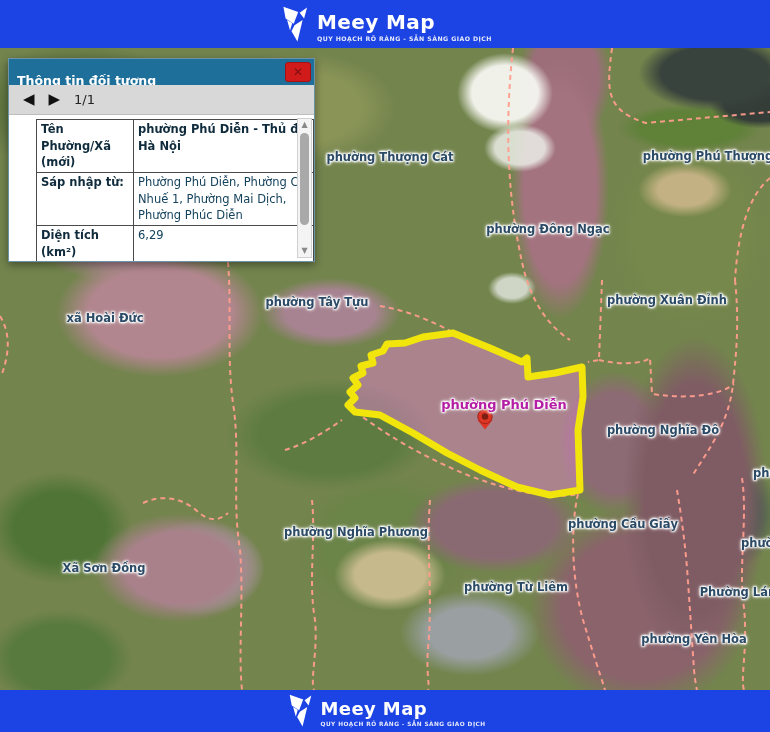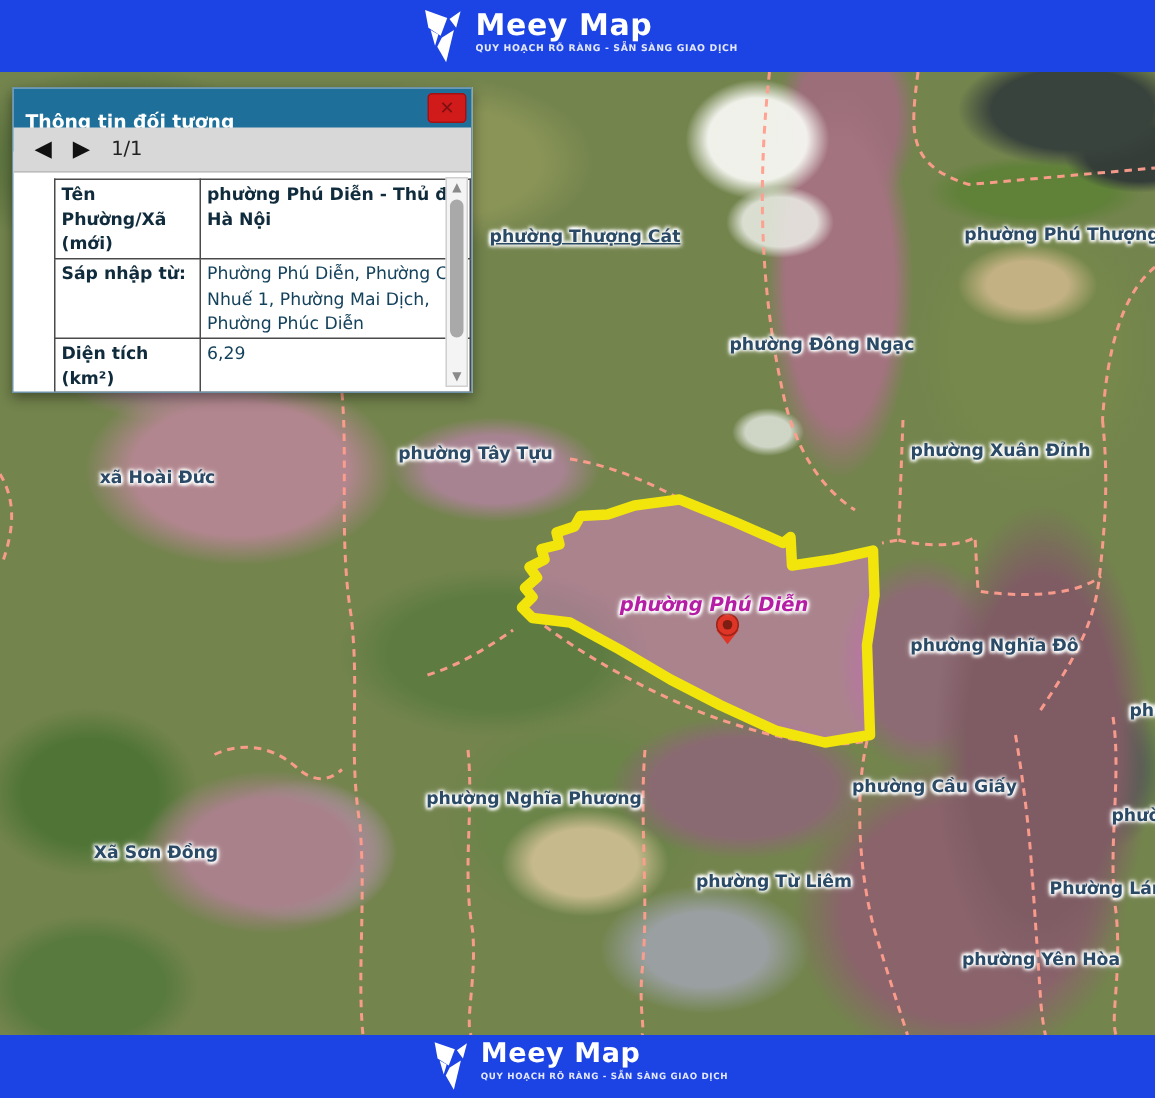--- a/index.html
+++ b/index.html
@@ -5,21 +5,21 @@
   * { margin:0; padding:0; box-sizing:border-box; }
   html,body { width:770px; height:732px; overflow:hidden; background:#222;
     font-family:"DejaVu Sans","Liberation Sans",sans-serif; }
   .stage { position:relative; width:770px; height:732px; overflow:hidden; background:#73844d; }
 
   
   .brandbar { position:absolute; left:0; width:770px; background:#1c43e3; display:flex;
     align-items:center; justify-content:center; z-index:20; }
   .brandbar.top { top:0; height:48px; }
   .brandbar.bottom { top:690px; height:42px; }
-  .brand { display:flex; align-items:flex-start; gap:9px; }
+  .brand { display:flex; align-items:flex-end; gap:9px; }
   .brand svg { display:block; }
   .brand-text { display:flex; flex-direction:column; line-height:1; }
   .brand-name { color:#fff; font-weight:800; font-size:20px; letter-spacing:.4px; }
   .brand-tag { color:rgba(255,255,255,.88); font-size:6.2px; font-weight:700;
     letter-spacing:.45px; margin-top:4px; }
   .brandbar.bottom .brand-name { font-size:18px; }
   .brandbar.bottom .brand-tag { font-size:5.8px; }
 
   
   .map { position:absolute; left:0; top:48px; width:770px; height:642px; overflow:hidden;
@@ -145,27 +145,27 @@
 
       <polygon class="ward-poly" points="453,285 490,300 522,314 527,310 528,329 555,325 582,319 583,349 578,382 580,442 550,447 517,439 480,422 447,405 413,385 380,367 355,364 348,357 355,350 350,344 358,337 353,330 363,325 361,318 373,315 371,307 383,303 387,296 405,295 423,289"></polygon>
 
       <g>
         <polygon points="477.5,372 492.5,372 485,381.5" fill="#df3526"></polygon>
         <circle cx="485" cy="368.5" r="7.2" fill="#df3526" stroke="#9c2418" stroke-width="1"></circle>
         <circle cx="485" cy="368.5" r="3.2" fill="#7e1d12"></circle>
       </g>
     </svg>
 
-    <span class="map-label" style="left:390px; top:109px;text-decoration:underline;">phường Thượng Cát</span>
+    <span class="map-label" style="left:390px; top:109px;">phường Thượng Cát</span>
     <span class="map-label" style="left:708px; top:108px;">phường Phú Thượng</span>
     <span class="map-label" style="left:548px; top:181px;">phường Đông Ngạc</span>
     <span class="map-label" style="left:667px; top:252px;">phường Xuân Đỉnh</span>
     <span class="map-label" style="left:317px; top:254px;">phường Tây Tựu</span>
     <span class="map-label" style="left:105px; top:270px;">xã Hoài Đức</span>
-    <span class="map-label selected" style="left:476px; top:356px;font-style:italic;">phường Phú Diễn</span>
+    <span class="map-label selected" style="left:504px; top:356px;">phường Phú Diễn</span>
     <span class="map-label" style="left:663px; top:382px;">phường Nghĩa Đô</span>
     <span class="map-label" style="left:623px; top:476px;">phường Cầu Giấy</span>
     <span class="map-label" style="left:356px; top:484px;">phường Nghĩa Phương</span>
     <span class="map-label" style="left:104px; top:520px;">Xã Sơn Đồng</span>
     <span class="map-label" style="left:516px; top:539px;">phường Từ Liêm</span>
     <span class="map-label" style="left:742px; top:544px;">Phường Láng</span>
     <span class="map-label" style="left:674px; top:591px;padding-left:40px;">phường Yên Hòa</span>
     <span class="map-label edge" style="left:753px; top:425px;">phư</span>
     <span class="map-label edge" style="left:741px; top:495px;">phườ</span>
   </div>

